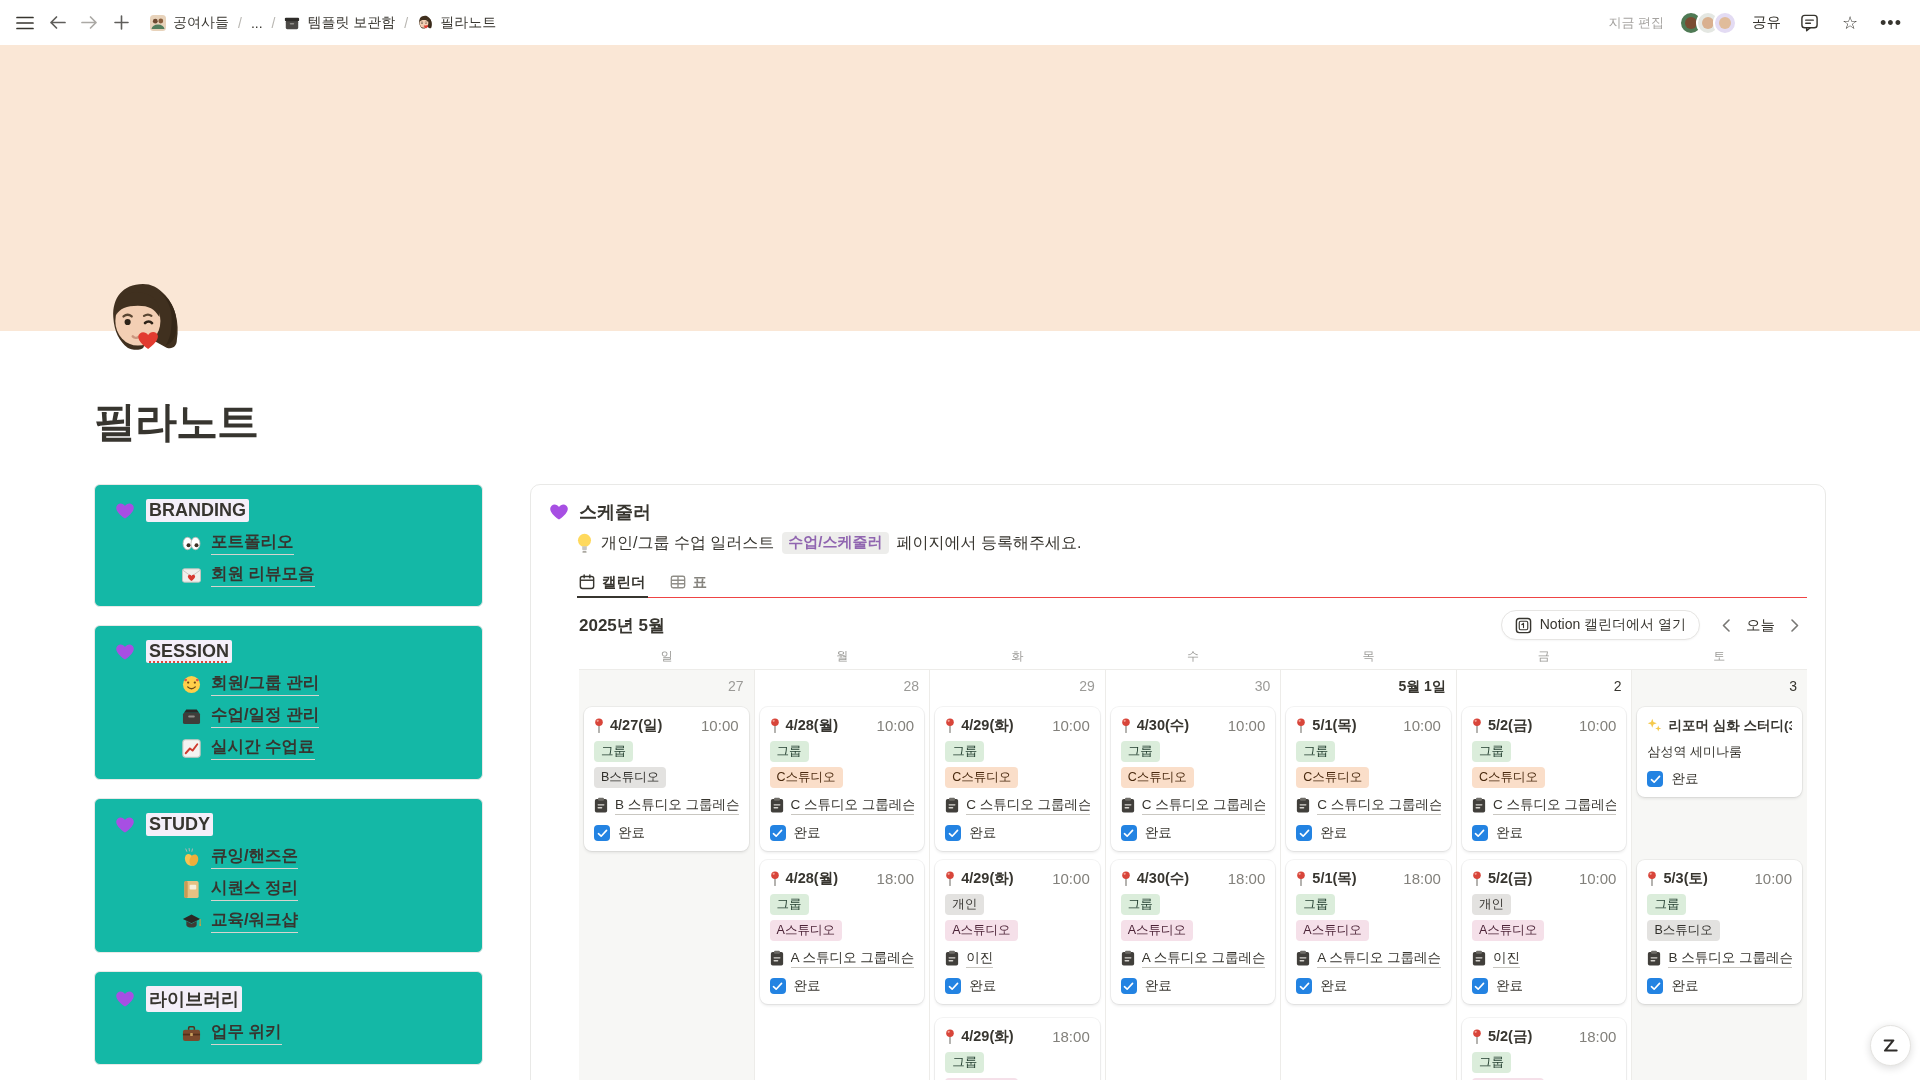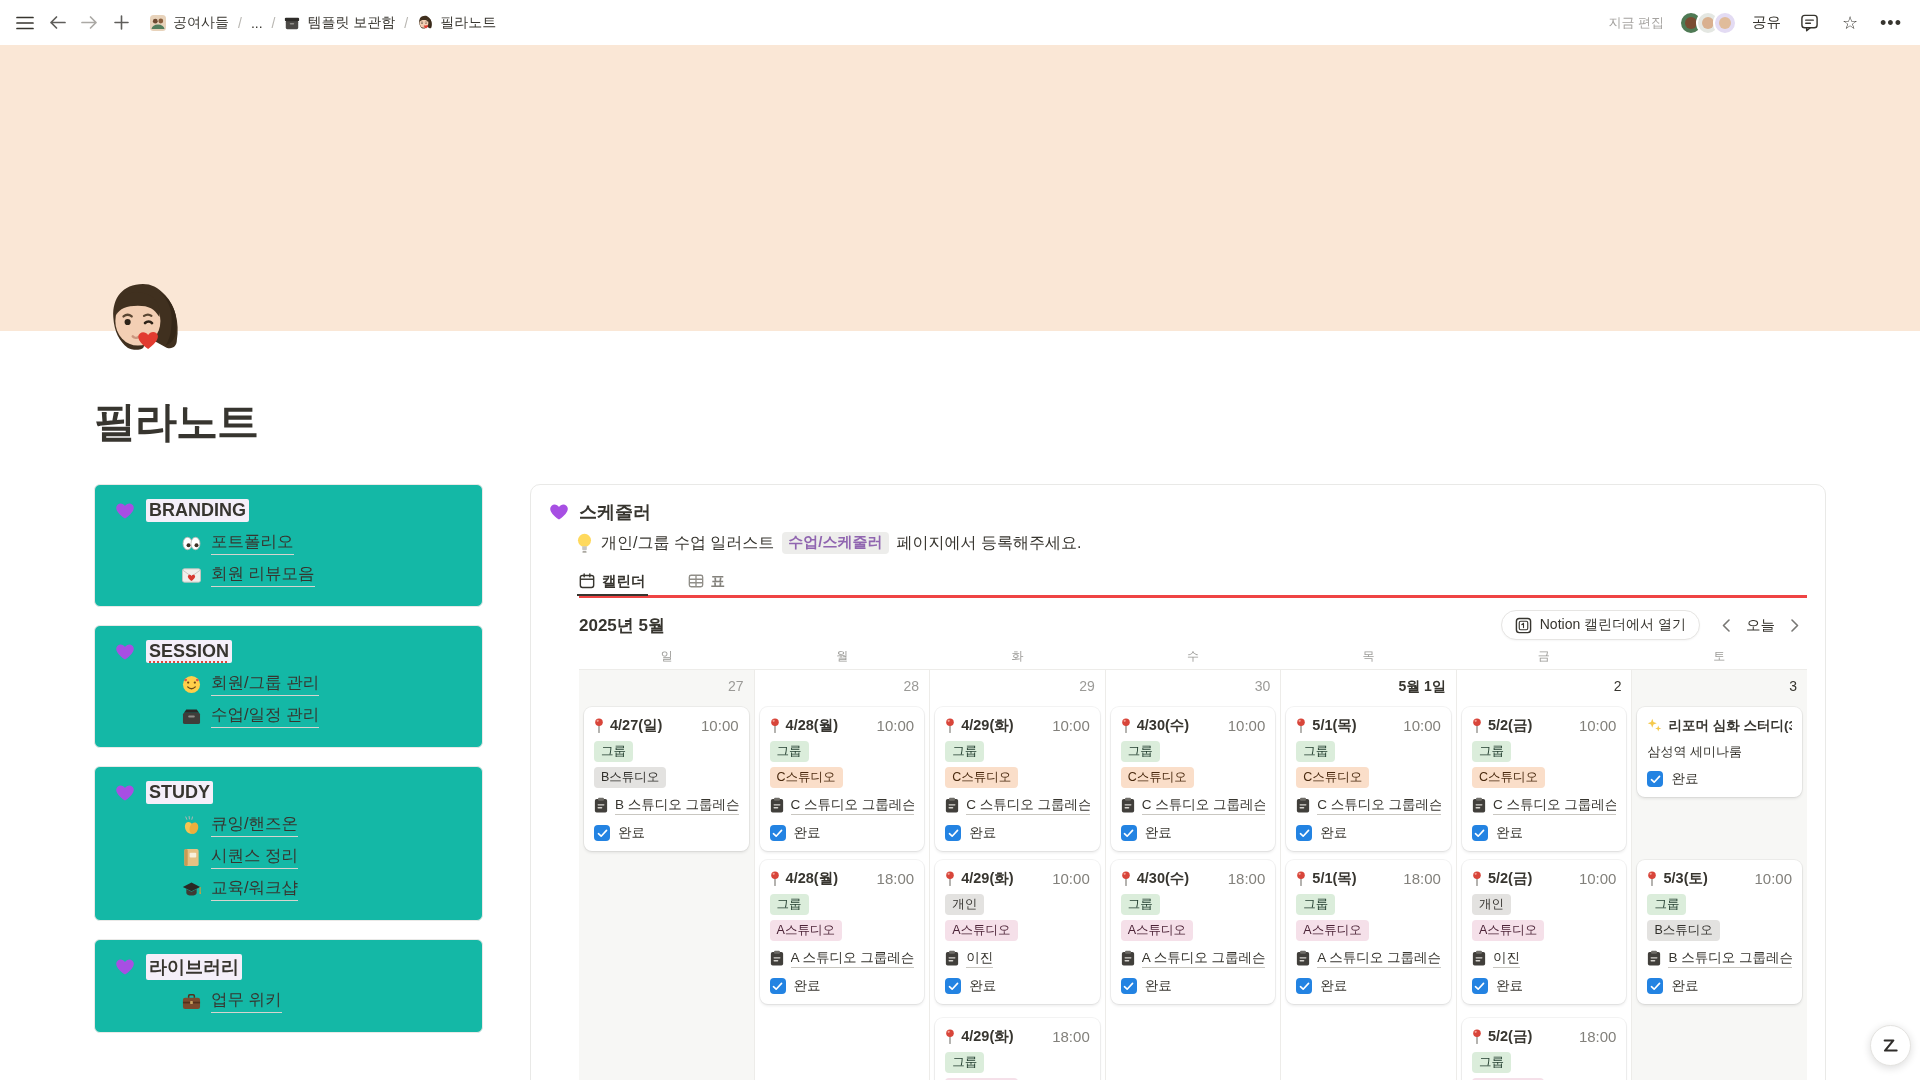--- a/index.html
+++ b/index.html
@@ -36,33 +36,33 @@
   .cover { position:absolute; top:45px; left:0; width:100%; height:286px; }
   .page-icon { position:absolute; left:102px; top:280px; width:82px; height:82px; z-index:5; }
   .page-title { position:absolute; left:94px; top:394px; font-size:42px; font-weight:700; letter-spacing:-1px; }
 
   
   #sidebar { position:absolute; left:94px; top:484px; width:389px; }
   .side-card { border:1px solid #E9E9E7; border-radius:6px; padding:14px 18px 15px 20px; margin-bottom:18px; background:#14b8a6; }
   .side-head { display:flex; align-items:center; gap:11px; font-size:18px; font-weight:700; margin-bottom:5px; }
   .side-title { background:#F4EFF9; padding:1px 3px; border-radius:2px; }
   .spell { text-decoration:underline dotted #E04A3F 2px; text-underline-offset:4px; }
-  .side-item { display:flex; align-items:center; gap:10px; margin-left:67px; height:32px; font-size:16.5px; }
+  .side-item { display:flex; align-items:center; gap:10px; margin-left:67px; height:32px; font-size:16.5px;font-weight:bold; }
   .side-link { color:#37352F; border-bottom:1.5px solid #D6D4CE; padding-bottom:1px; cursor:pointer; }
 
   
   #panel { position:absolute; left:530px; top:484px; width:1296px; height:700px;
     border:1px solid #E9E9E7; border-radius:10px; background:#fff; }
   .p-head { position:absolute; left:18px; top:15px; display:flex; align-items:center; gap:10px;
     font-size:18px; font-weight:700; }
   .p-callout { position:absolute; left:45px; top:47px; display:flex; align-items:center; gap:8px; font-size:16px; }
   .callout-chip { background:rgba(135,131,120,0.15); border-radius:4px; padding:1px 6px 2px;
     font-weight:700; font-size:15px; cursor:pointer; }
-  #tabs { position:absolute; left:48px; right:18px; top:82px; height:31px; border-bottom:3px solid #ef4444;
-    display:flex; gap:42px; }
+  #tabs { position:absolute; left:48px; right:18px; top:82px; height:31px; border-bottom:1px solid #ef4444;
+    display:flex; gap:24px; }
   .tab { display:flex; align-items:center; gap:7px; font-size:14.5px; font-weight:600; color:#84827C; position:relative; }
   .tab.active { color:#37352F; }
   .tab.active::after { content:""; position:absolute; left:-2px; right:-2px; bottom:-1px; height:2px; background:#37352F; }
   .p-toolbar { position:absolute; left:48px; right:18px; top:124px; height:32px; display:flex; align-items:center; }
   .month-label { font-size:17px; font-weight:700; }
   .tb-spacer { margin-left:auto; display:flex; align-items:center; gap:4px; }
   .open-cal-btn { display:flex; align-items:center; gap:8px; height:30px; padding:0 13px;
     border:1px solid #E6E5E3; border-radius:16px; font-size:14px; font-weight:500;
     box-shadow:0 1px 2px rgba(0,0,0,0.04); background:#fff; margin-right:10px; }
   .nav-chev { width:24px; height:24px; display:flex; align-items:center; justify-content:center; color:#787774; }
@@ -280,20 +280,29 @@
       <div class="side-item">
         <span class="icn" style="width: 19px; height: 19px;">
           <svg viewBox="0 0 20 18">
             <rect x="1" y="5" width="18" height="12" rx="2" fill="#3F3D3A"></rect>
             <path d="M2 5l2.5-3.5h11L18 5z" fill="#2A2826"></path>
             <rect x="6.5" y="8" width="7" height="2" rx="1" fill="#8F8D88"></rect>
           </svg>
         </span>
         <span class="side-link">수업/일정 관리</span>
       </div>
+      <div class="side-item">
+        <span class="icn" style="width: 19px; height: 19px;">
+          <svg viewBox="0 0 18 18">
+            <rect x=".8" y=".8" width="16.4" height="16.4" rx="2.5" fill="#F4F3F1" stroke="#C8C6C1"></rect>
+            <path d="M3.5 13.5l4-4.5 2.5 2 4.5-6" fill="none" stroke="#CF3B30" stroke-width="1.8" stroke-linecap="round" stroke-linejoin="round"></path>
+          </svg>
+        </span>
+        <span class="side-link">실시간 수업료</span>
+      </div>
     </div>
     <div class="side-card">
       <div class="side-head">
         <span class="icn" style="width: 20px; height: 18px;">
           <svg viewBox="0 0 20 18">
             <path d="M10 16.6C2.2 11.4-.8 5.8 2.6 2.7 5 .5 8.4 1.6 10 4c1.6-2.4 5-3.5 7.4-1.3 3.4 3.1.4 8.7-7.4 13.9z" fill="#A74FE3"></path>
           </svg>
         </span>
         <span class="side-title">STUDY</span>
       </div>

